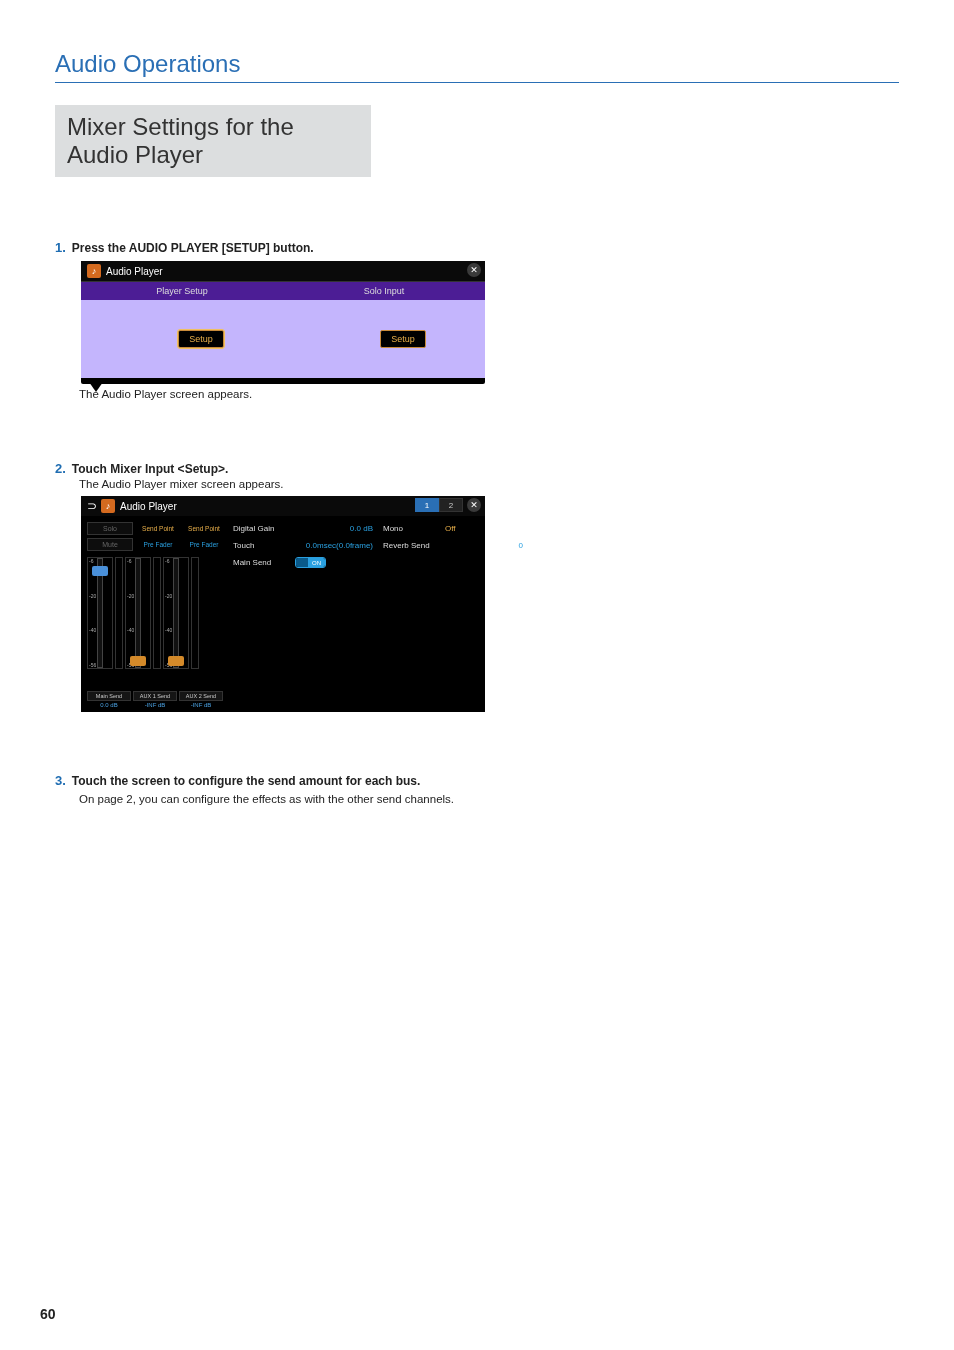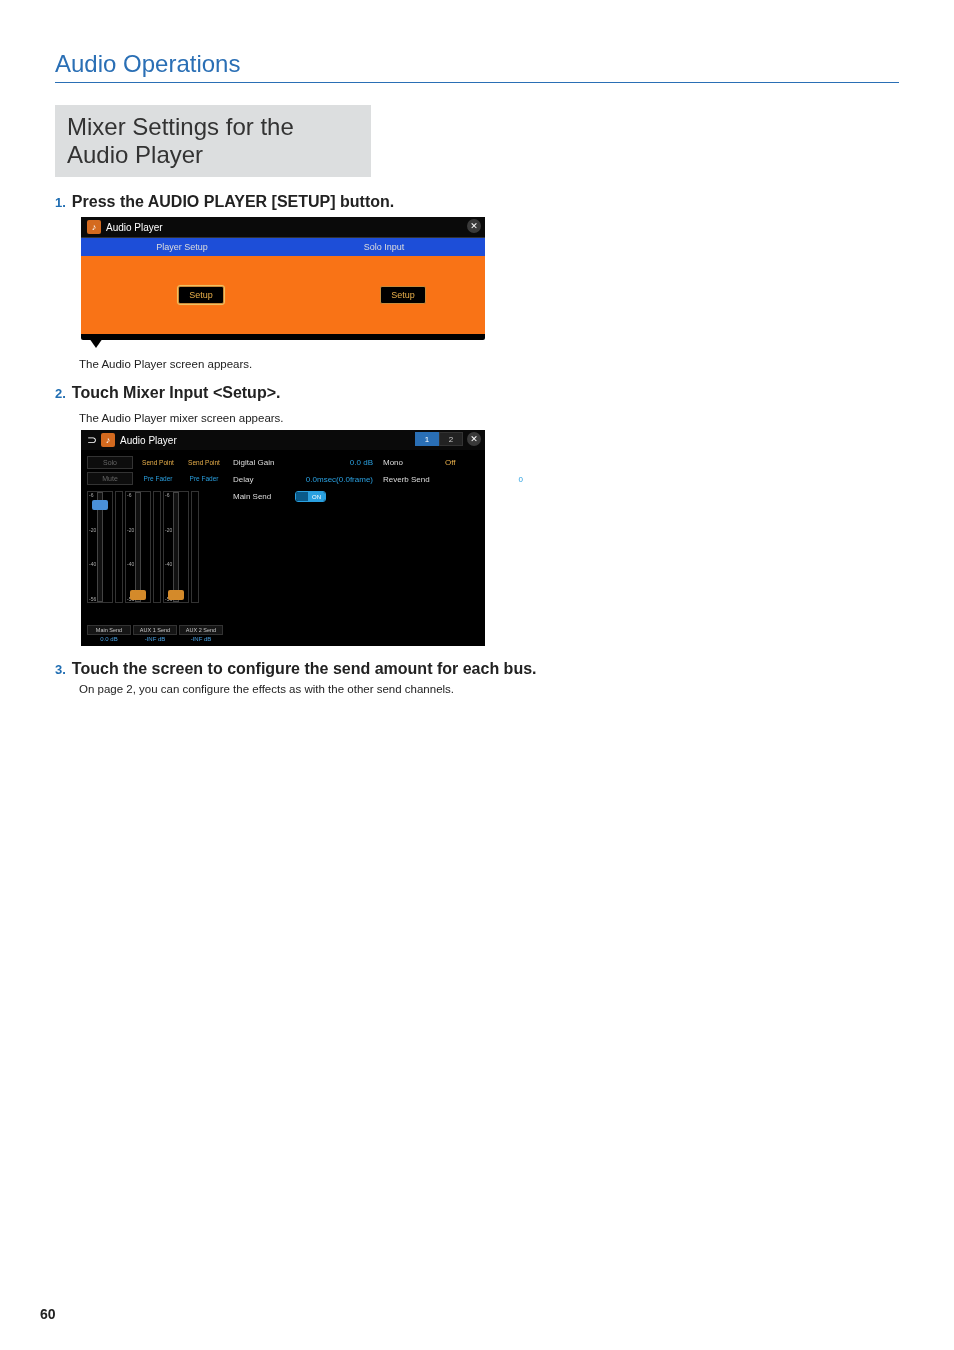--- a/index.html
+++ b/index.html
@@ -27,22 +27,22 @@
     padding: 8px 12px;
     font-size: 24px;
     color: #333;
     width: 316px;
     margin-bottom: 16px;
     font-weight: 400;
   }
   .step { margin-bottom: 14px; margin-left: 0; }
   .step-head { display: flex; align-items: baseline; gap: 6px; }
   .step-num { color: #1f6db2; font-weight: 700; font-size: 13px; }
-  .step-text { font-weight: 700; font-size: 16px; }
-  .step-sub { margin-left: 24px; font-size: 11.5px; margin-top: 10px; }
+  .step-text { font-weight: 700; font-size: 12px; margin-top: 48px; }
+  .step-sub { margin-left: 24px; font-size: 11.5px; margin-top: 2px; }
   .step-sub2 { margin-left: 24px; font-size: 11.5px; margin-top: 3px; line-height: 1.4; }
 
   
   .shot1 {
     margin-left: 26px;
     margin-top: 6px;
     width: 404px;
     background: #000;
     border-radius: 2px;
     position: relative;
@@ -64,28 +64,28 @@
   .close-ico {
     position:absolute; right:4px; top:2px;
     width:14px;height:14px;background:#3a3a3a;border-radius:50%;
     color:#fff;font-size:9px;display:flex;align-items:center;justify-content:center;
   }
   .shot1-row {
     display:flex;
   }
   .shot1-tab {
     flex:1; text-align:center; color:#ddd; font-size:9px;
-    background:#1d4ed8; padding:4px 13px; border-top:1px solid #333;
+    background:#4c1d95; padding:4px 13px; border-top:1px solid #333;
   }
   .shot1-body {
     display:flex; height:78px;
   }
   .shot1-half {
     flex:1; display:flex; align-items:center; justify-content:center;
-    background:#f97316;
+    background:#c4b5fd;
     padding-left:38px;
   }
   .setup-btn {
     border:1px solid #c88a3a; color:#e8af4a; font-size:9px;
     padding:3px 10px; background:#000; border-radius:2px;
   }
   .setup-btn.focus { outline:1px solid #f0c060; box-shadow:0 0 2px #f0c060; }
   .speech-tri {
     position:absolute; left:8px; bottom:-8px;
     width:0;height:0;border-left:7px solid transparent;border-right:7px solid transparent;
@@ -191,21 +191,21 @@
         <div class="shot1-half">
           <div class="setup-btn focus">Setup</div>
         </div>
         <div class="shot1-half">
           <div class="setup-btn">Setup</div>
         </div>
       </div>
       <div class="speech-tri"></div>
     </div>
 
-    <div class="step-sub" style="margin-top:18px;">The Audio Player screen appears.</div>
+    <div class="step-sub" style="margin-top:4px;">The Audio Player screen appears.</div>
   </div>
 
   <div class="step">
     <div class="step-head">
       <span class="step-num">2.</span>
       <span class="step-text">Touch Mixer Input &lt;Setup&gt;.</span>
     </div>
     <div class="step-sub">The Audio Player mixer screen appears.</div>
 
     <div class="shot2">
@@ -287,21 +287,21 @@
           </div>
         </div>
         <div class="shot2-right">
           <div class="param-row">
             <span class="p-label">Digital Gain</span>
             <span class="p-val cyan">0.0 dB</span>
             <span class="p-label">Mono</span>
             <span class="p-val orange" style="text-align:left;flex:1">Off</span>
           </div>
           <div class="param-row">
-            <span class="p-label" style="width:36px">Delay</span>
+            <span class="p-label" style="width:36px">Touch</span>
             <span class="p-val cyan" style="width:114px">0.0msec(0.0frame)</span>
             <span class="p-label">Reverb Send</span>
             <span class="p-val cyan" style="text-align:right;flex:1">0</span>
           </div>
           <div class="param-row">
             <span class="p-label">Main Send</span>
             <span class="p-toggle">
               <span class="sw"></span>
               <span class="lb">ON</span>
             </span>

